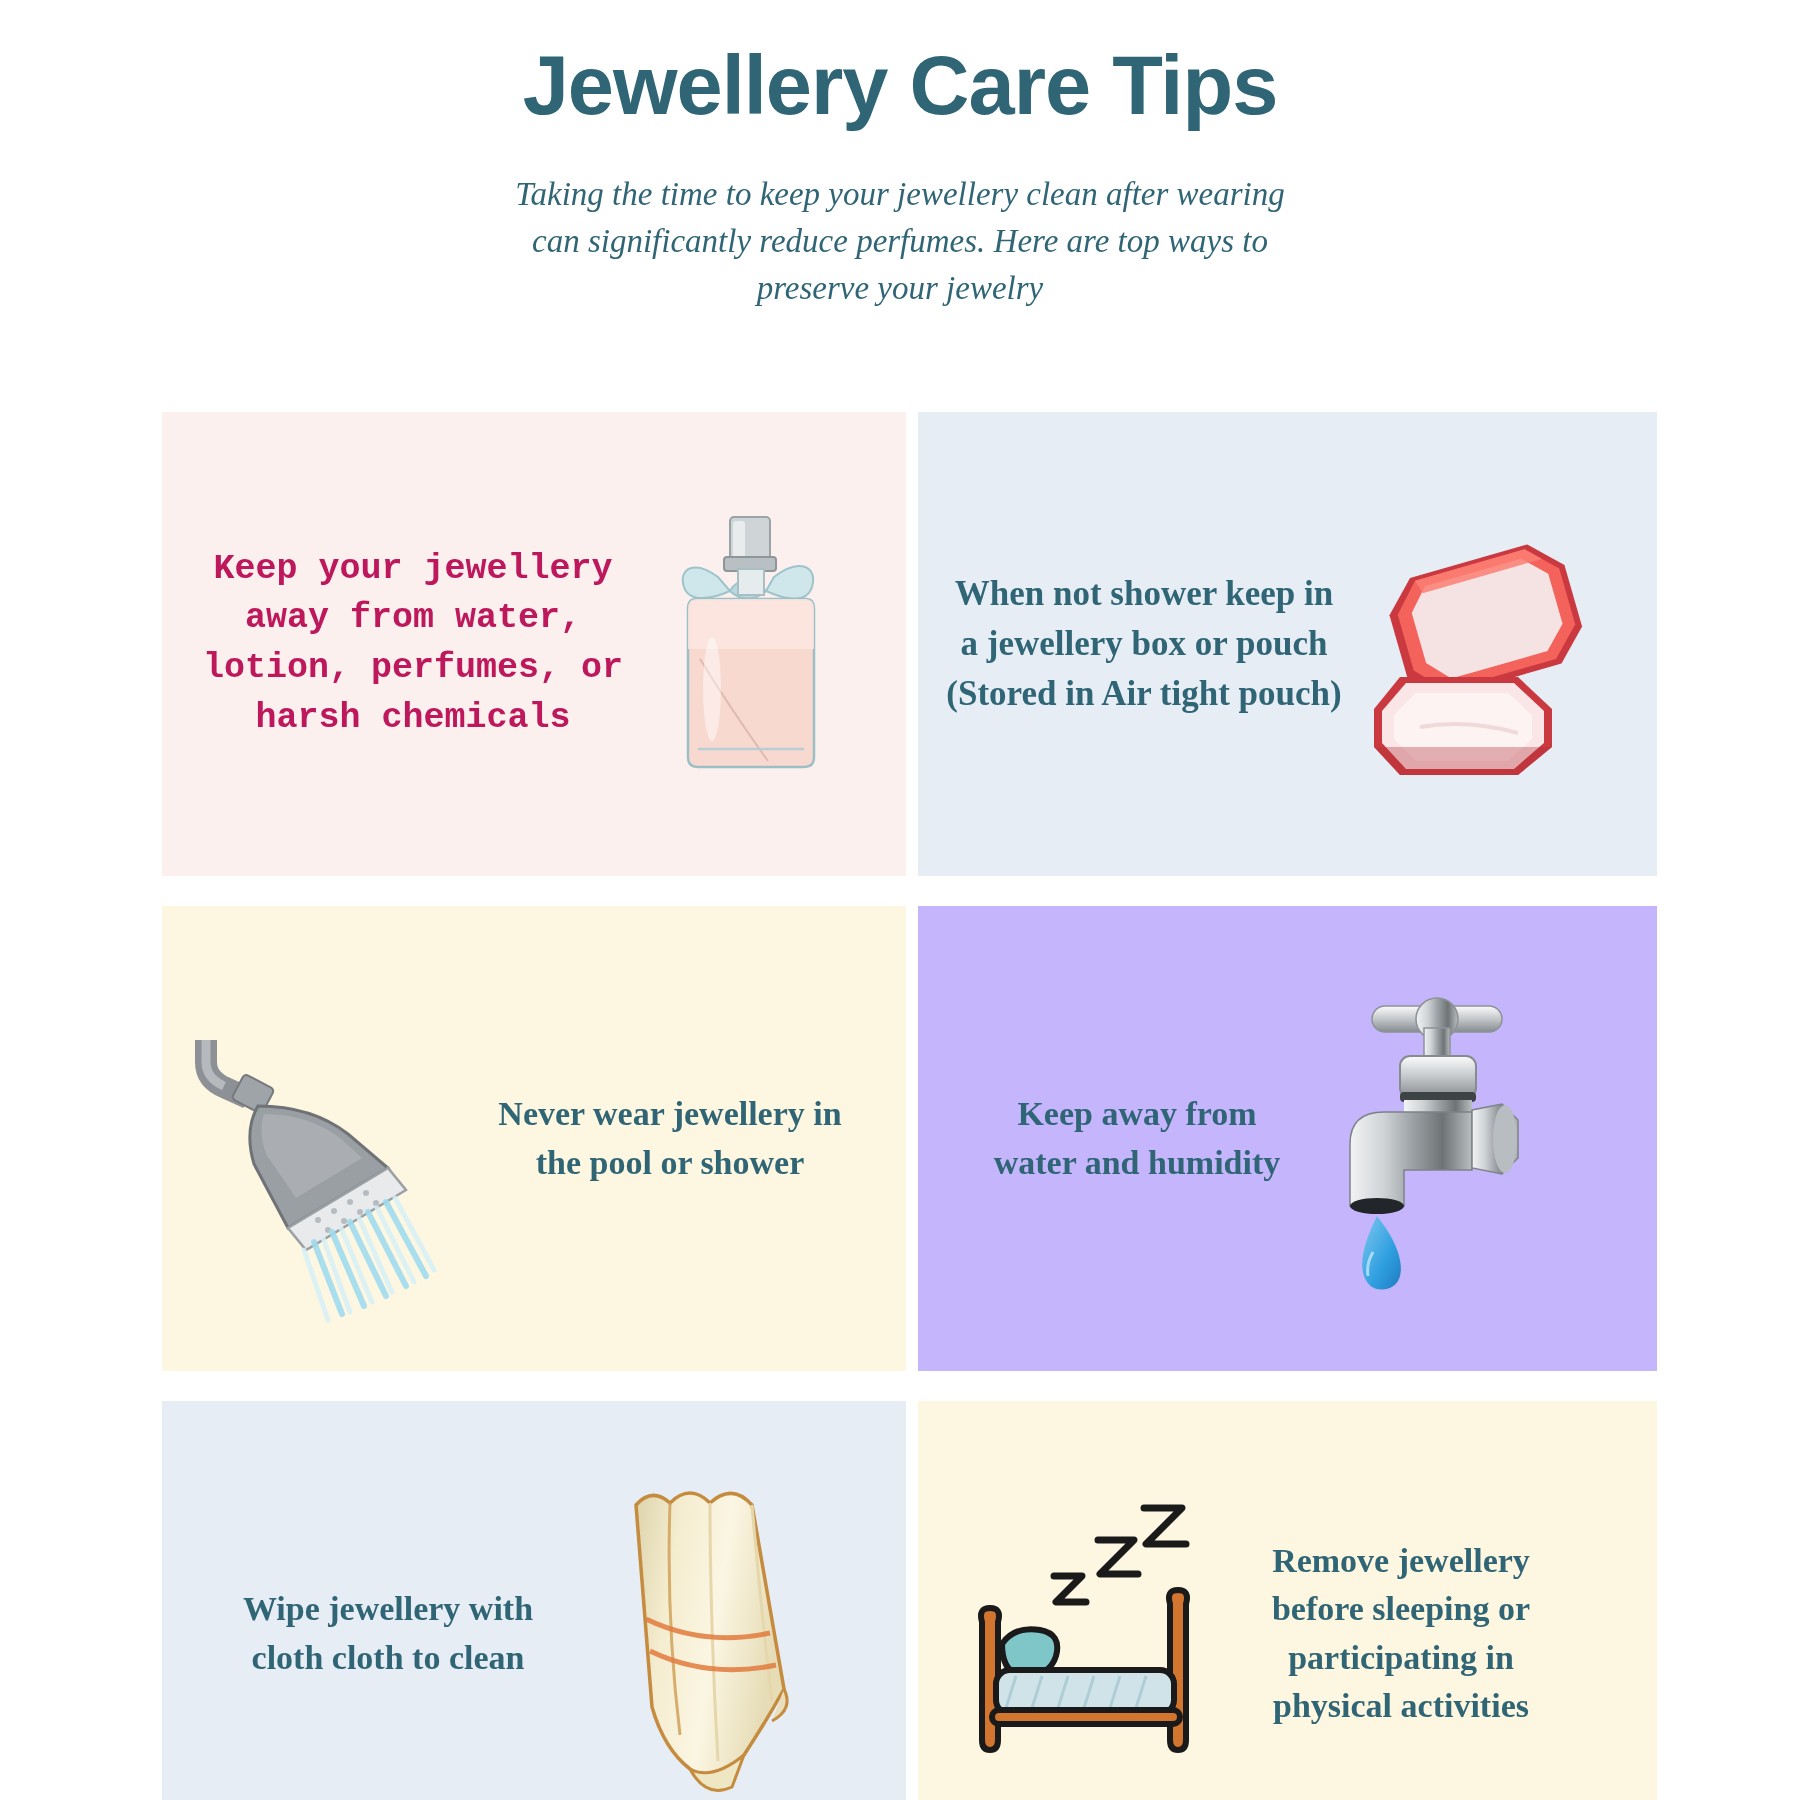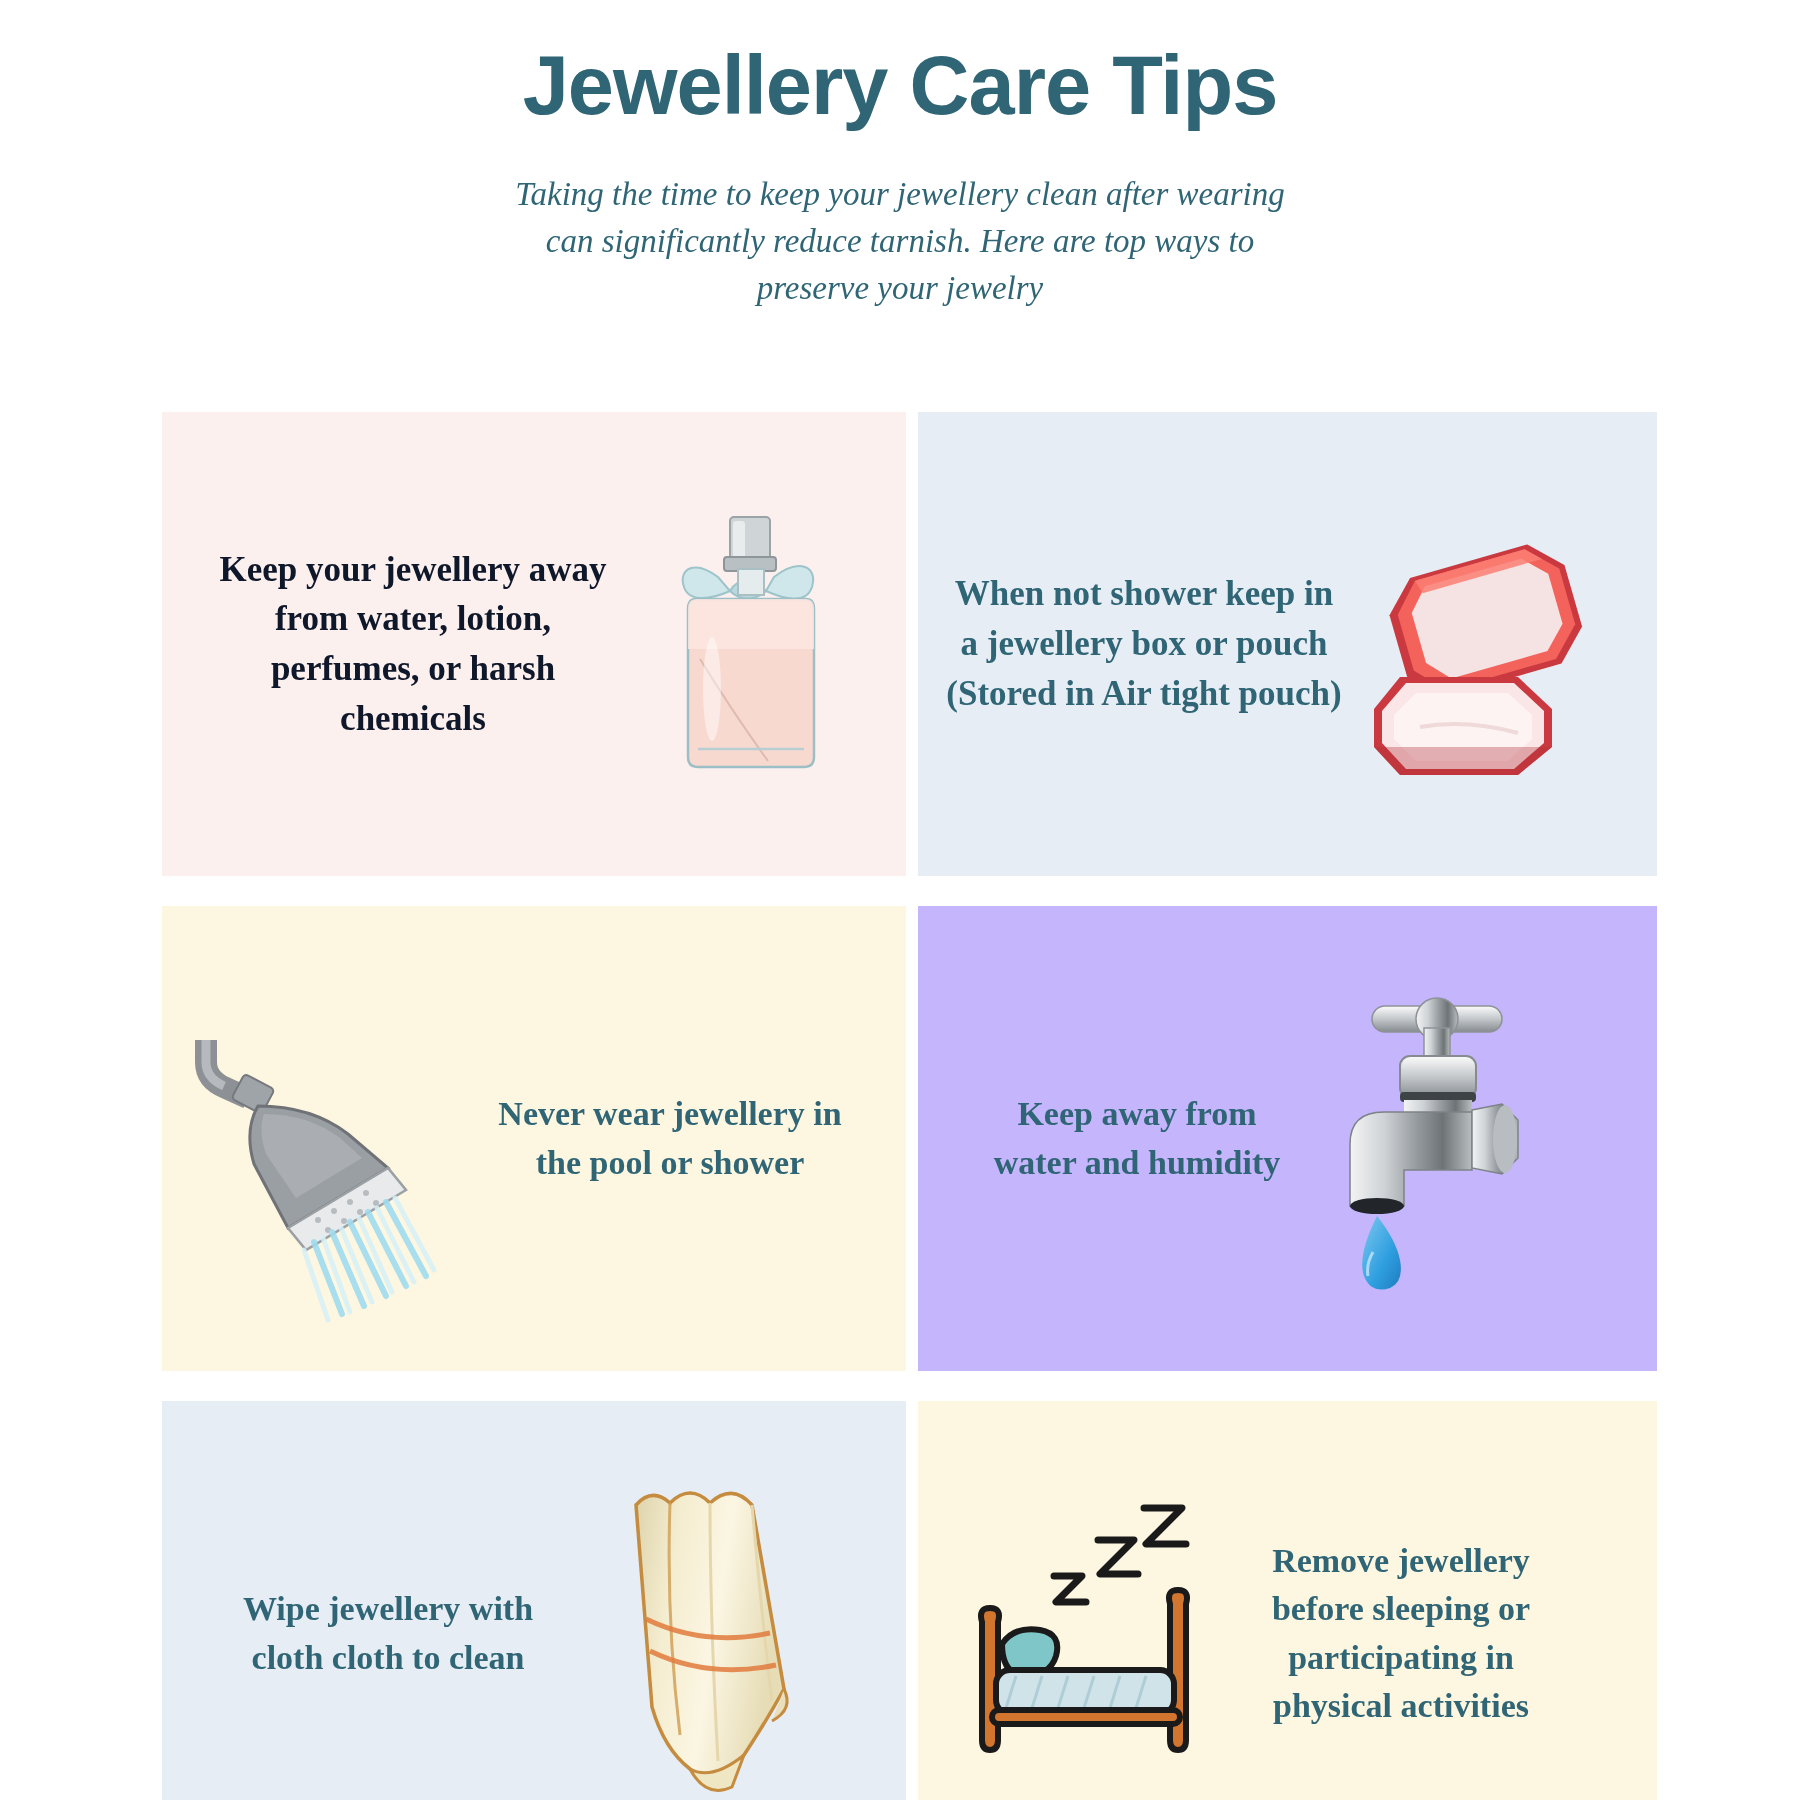--- a/index.html
+++ b/index.html
@@ -83,27 +83,27 @@
 
   svg { display: block; overflow: visible; }
 </style>
 </head>
 <body style="background: rgb(255, 255, 255);">
 
 <div class="page">
 
   <div class="header">
     <div class="title" style="color: rgb(47, 101, 117);">Jewellery Care Tips</div>
-    <div class="subtitle" style="color: rgb(47, 101, 117);">Taking the time to keep your jewellery clean after wearing can significantly reduce tarnish. Here are top ways to preserve your jewelry</div>
+    <div class="subtitle" style="color: rgb(47, 101, 117);">Taking the time to keep your jewellery clean after wearing can significantly reduce perfumes. Here are top ways to preserve your jewelry</div>
   </div>
 
   <div class="grid">
 
     <div class="card c1 text-left" style="background: rgb(252, 240, 238);">
-      <div class="card-text" style="color: #0f172a;">Keep your jewellery away from water, lotion, perfumes, or harsh chemicals</div>
+      <div class="card-text" style="color: #be185d; font-family: Liberation Mono, monospace;">Keep your jewellery away from water, lotion, perfumes, or harsh chemicals</div>
       <div class="art">
         <svg viewBox="0 0 250 290" width="250" height="290">
 
           <path d="M84 78 C60 60 44 70 50 88 C55 104 78 100 96 92 Z" fill="#cfe7ea" stroke="#9ec4cb" stroke-width="2"></path>
           <path d="M140 78 C166 58 184 68 178 88 C172 106 150 100 132 92 Z" fill="#cfe7ea" stroke="#9ec4cb" stroke-width="2"></path>
           <path d="M96 92 C104 78 120 78 132 92 C122 102 106 102 96 92 Z" fill="#b9d9de" stroke="#9ec4cb" stroke-width="2"></path>
 
           <rect x="96" y="18" width="40" height="46" rx="4" fill="#cfd4d6" stroke="#9aa3a6" stroke-width="2"></rect>
           <rect x="99" y="22" width="12" height="38" rx="3" fill="#eef1f2" opacity="0.8"></rect>
           <rect x="90" y="58" width="52" height="14" rx="3" fill="#b9c0c3" stroke="#8e9699" stroke-width="2"></rect>

